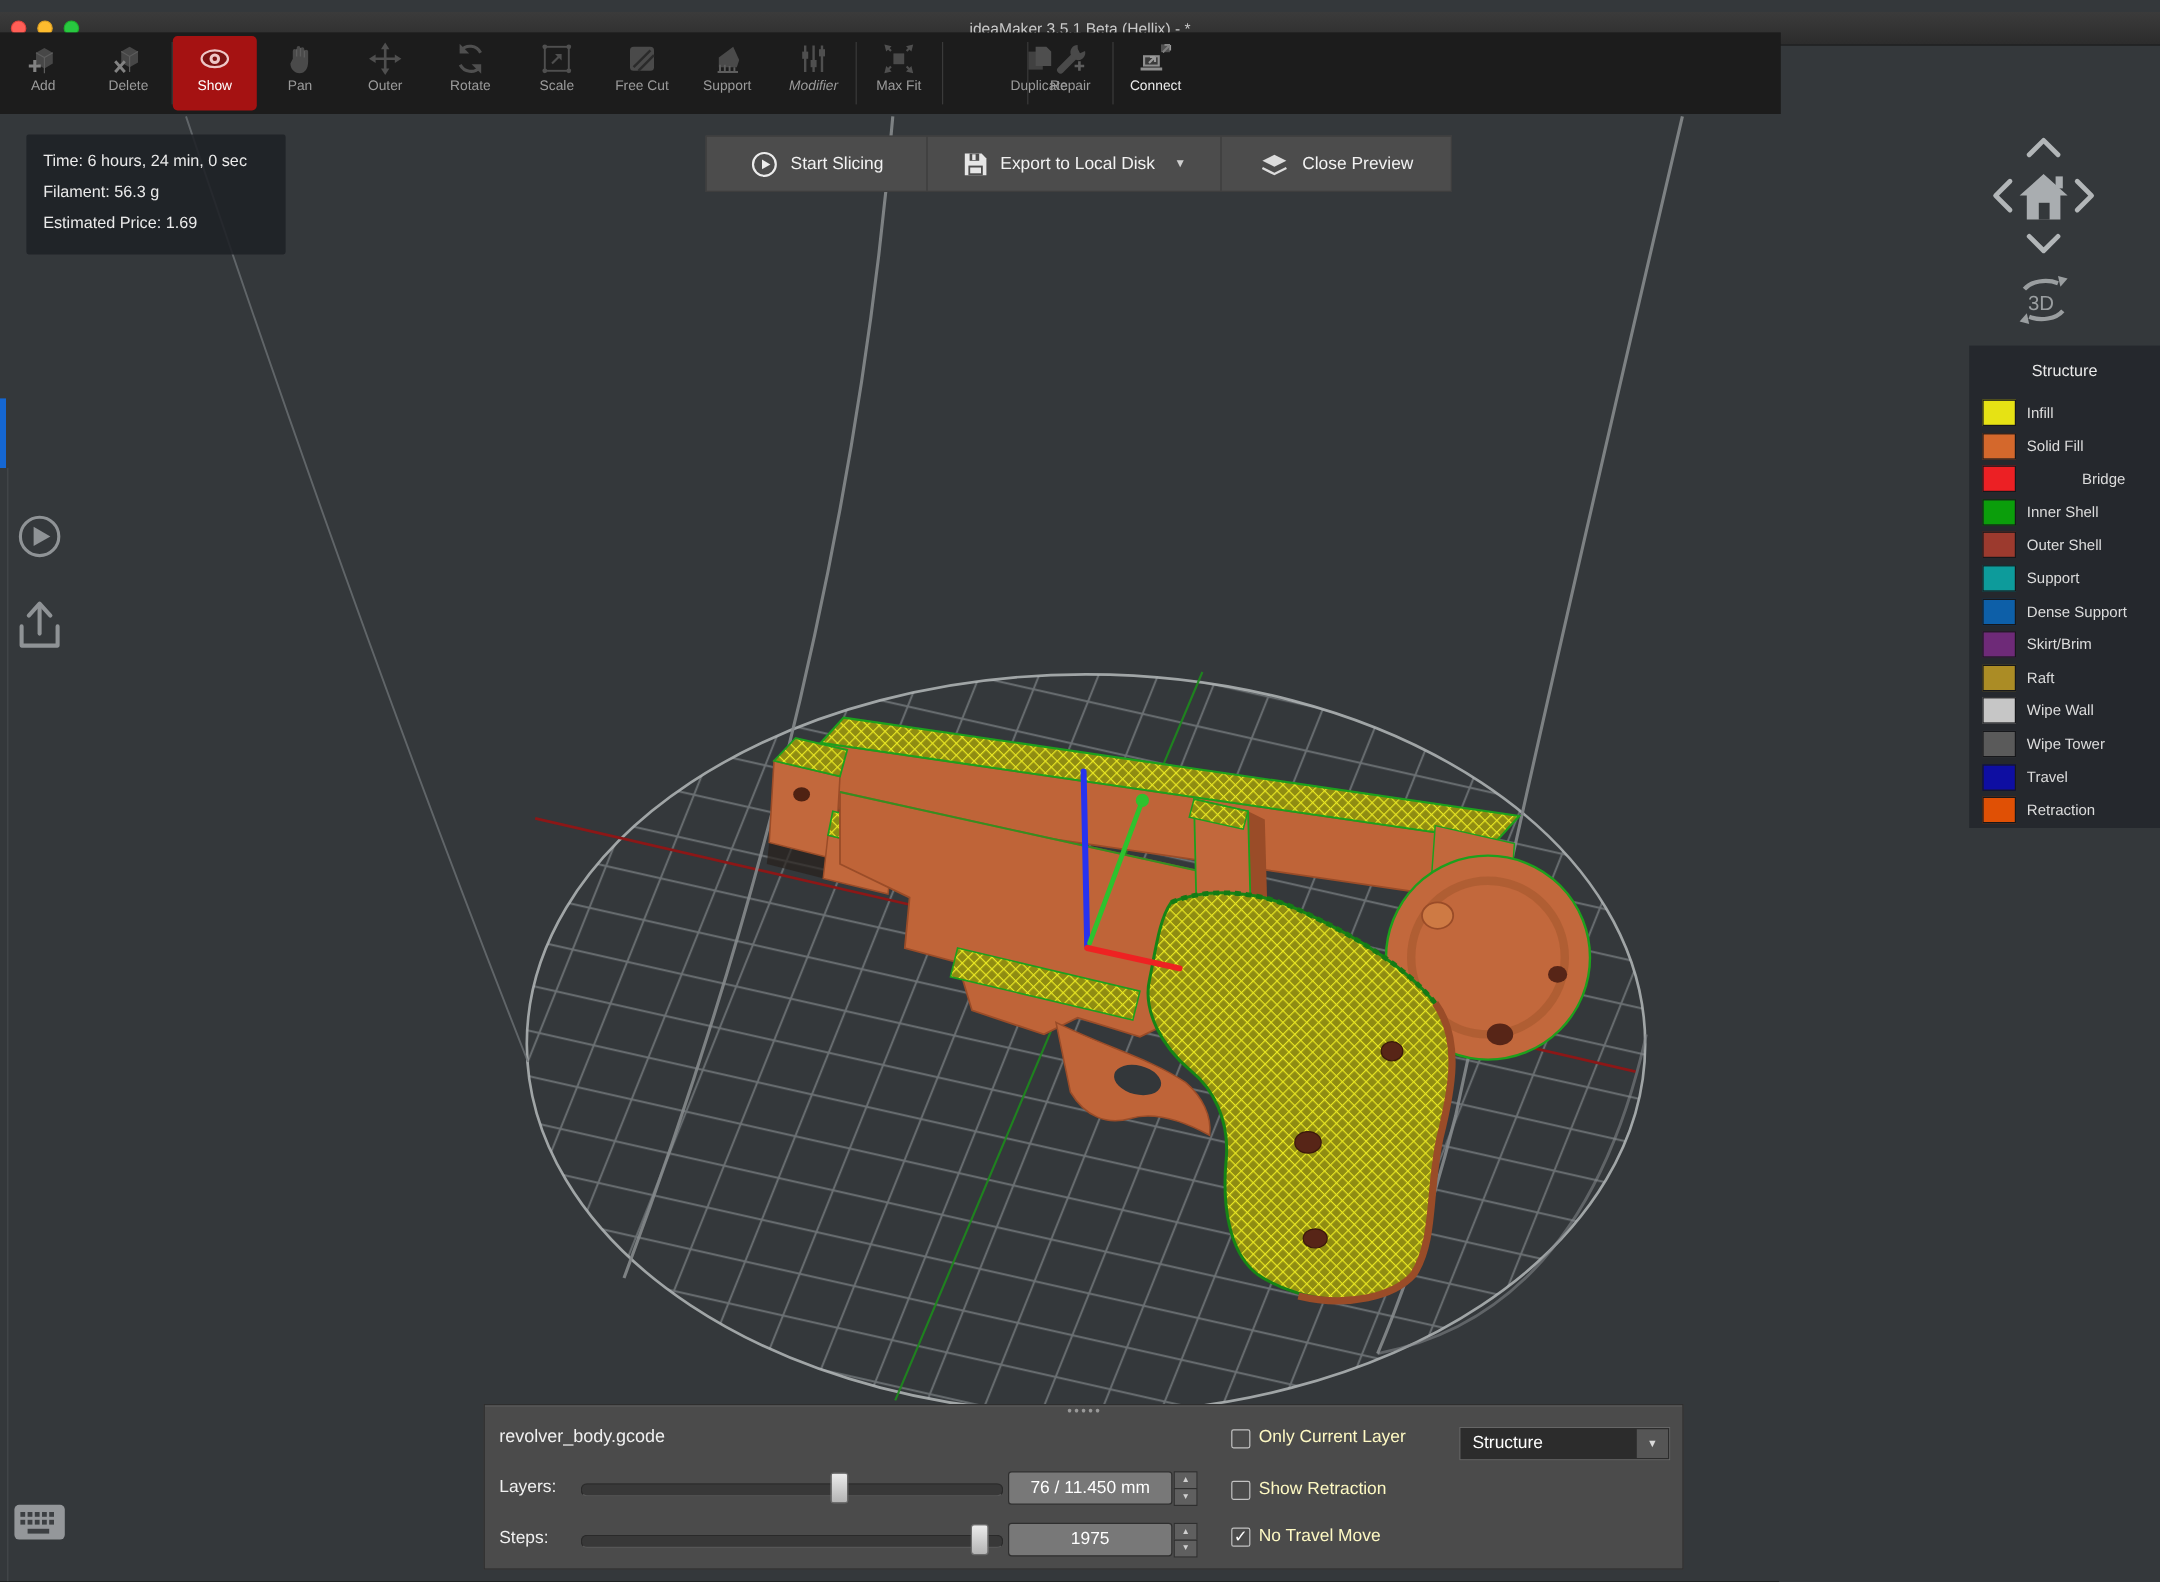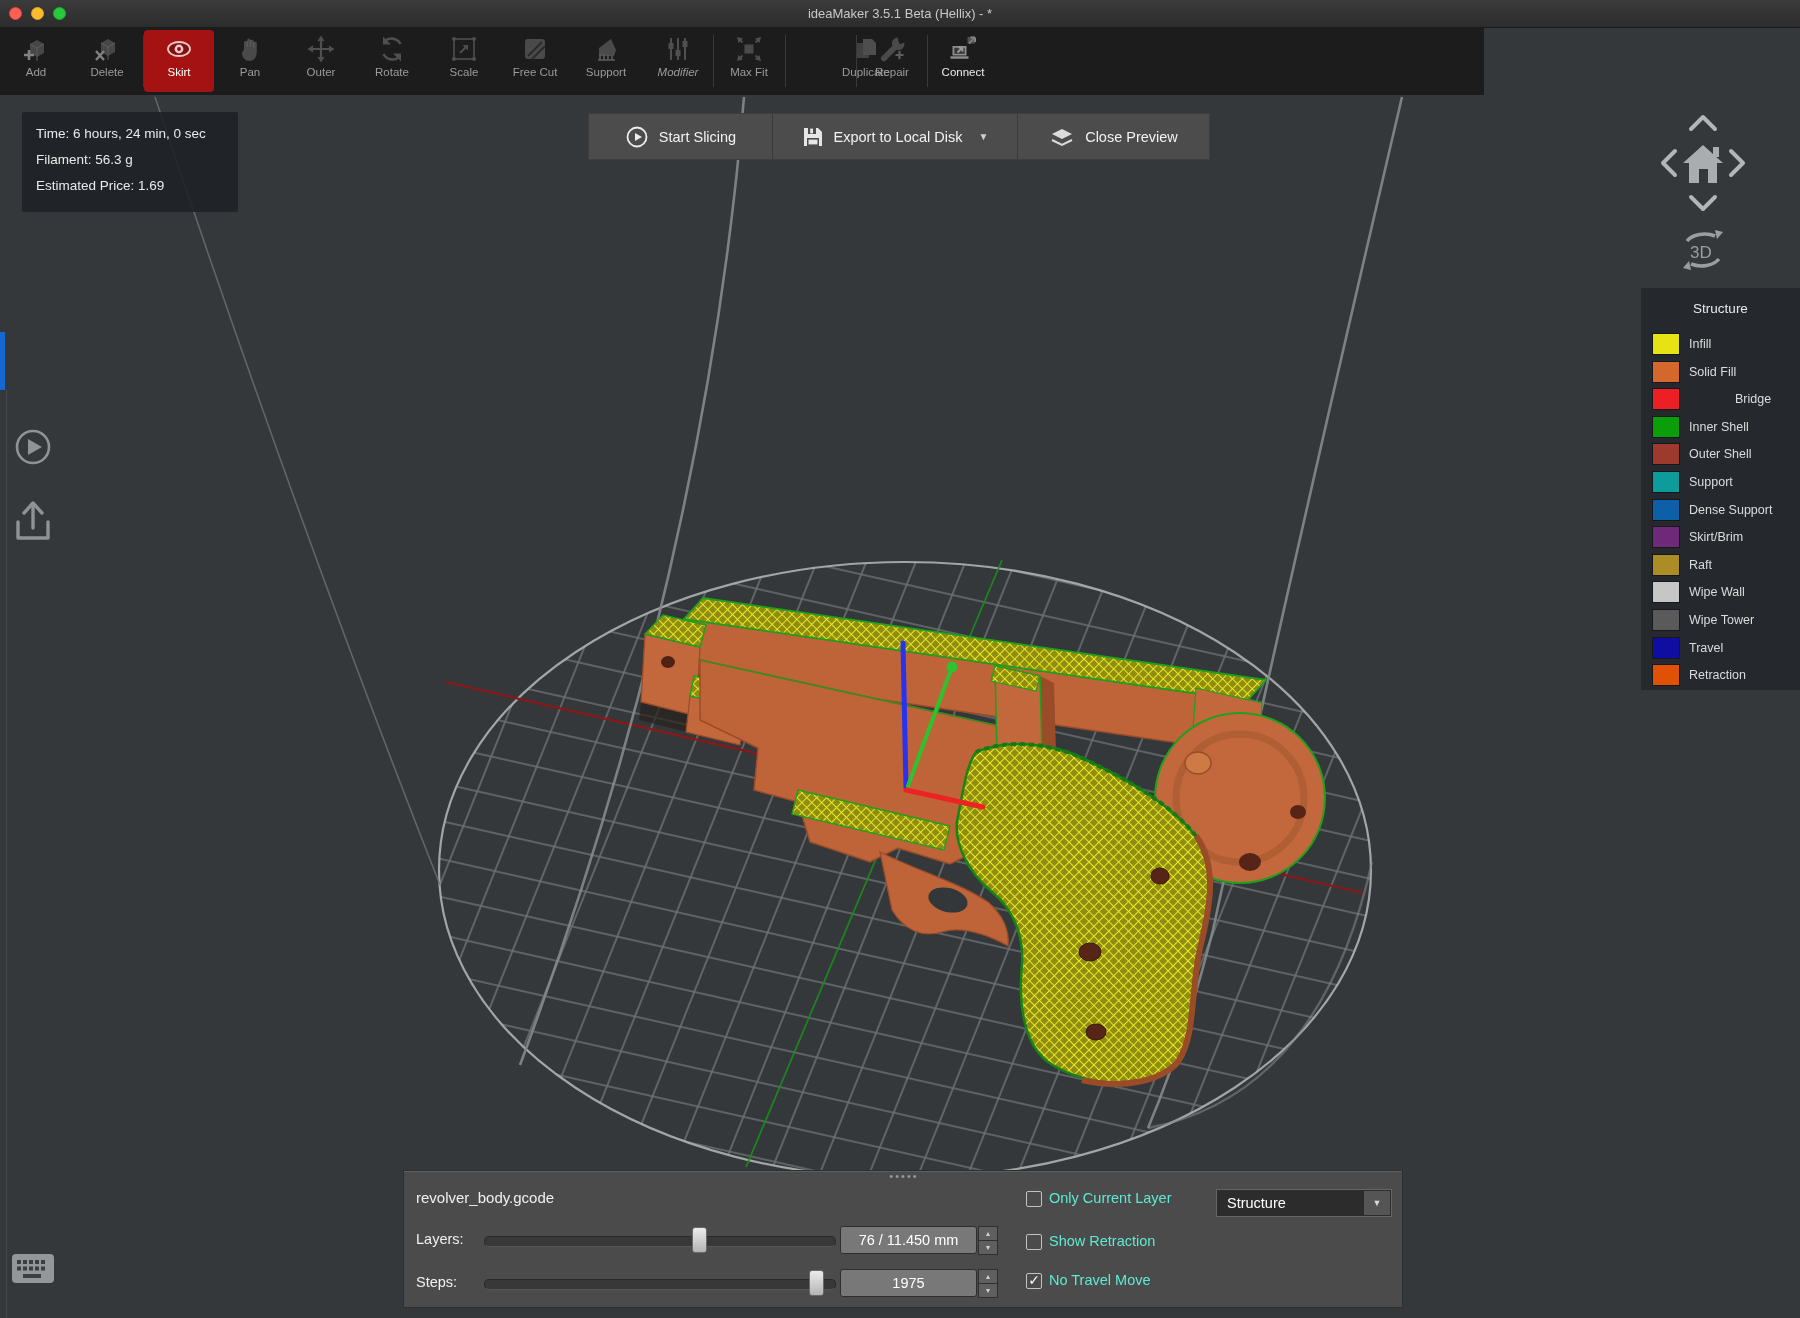--- a/index.html
+++ b/index.html
@@ -1,21 +1,21 @@
 <!DOCTYPE html>
 <html><head>
 <meta charset="utf-8">
 <style>
   html,body{margin:0;padding:0;background:#111;}
   #app{position:relative;width:1800px;height:1318px;overflow:hidden;
        font-family:"Liberation Sans","DejaVu Sans",sans-serif;
        background:#34383b; -webkit-font-smoothing:antialiased;}
   .abs{position:absolute;}
   
-  #titlebar{position:absolute;left:0;top:0;width:1800px;height:27px;
+  #titlebar{position:absolute;left:0;top:10px;width:1800px;height:27px;
     background:linear-gradient(#3b3b3b,#2c2c2c);border-bottom:1px solid #1a1a1a;}
   #titlebar .title{position:absolute;left:0;top:0;width:100%;height:27px;line-height:27px;
     text-align:center;color:#c9c9c9;font-size:13px;}
   .tl{position:absolute;top:7px;width:13px;height:13px;border-radius:50%;}
   
   #toolbar{position:absolute;left:0;top:27px;width:1484px;height:68px;background:#1c1c1c;}
   .tb-item{position:absolute;top:3px;width:70px;height:62px;text-align:center;cursor:default;}
   .tb-item .tb-icon{display:block;margin:4px auto 0;width:30px;height:30px;}
   .tb-item .tb-label{display:block;margin-top:2px;font-size:11.5px;color:#9b9b9b;}
   .tb-item.active{background:#a51212;border-radius:4px;}
@@ -50,21 +50,21 @@
     border:1px solid #2a2a2a;border-bottom-color:#565656;border-radius:5px;}
   .slider-handle{position:absolute;width:15px;height:26px;border-radius:3px;
     background:linear-gradient(#ececec,#b4b4b4);border:1px solid #6a6a6a;box-sizing:border-box;}
   .value-box{position:absolute;width:137px;height:28px;background:#787878;border:1px solid #2f2f2f;
     border-radius:3px;box-sizing:border-box;text-align:center;line-height:26px;font-size:14.5px;color:#fff;}
   .spinners{position:absolute;width:20px;height:28px;display:flex;flex-direction:column;}
   .spin-btn{flex:1;background:#5f5f5f;border:1px solid #2f2f2f;margin-bottom:-1px;
     font-size:7px;color:#d0d0d0;text-align:center;line-height:13px;}
   .cb{position:absolute;width:16px;height:16px;border:1.5px solid #c2c2c2;border-radius:2px;
     box-sizing:border-box;color:#fff;font-size:14px;line-height:13px;text-align:center;}
-  .cb-label{position:absolute;font-size:14.5px;color:#5eead4;white-space:nowrap;text-align:right;}
+  .cb-label{position:absolute;font-size:14.5px;color:#fef9c3;white-space:nowrap;text-align:right;}
   #viewModeDd{position:absolute;left:812px;top:18px;width:176px;height:28px;background:#2c2c2c;
     border:1px solid #666;box-sizing:border-box;}
   #viewModeDd .dd-text{position:absolute;left:10px;top:0;line-height:26px;font-size:14.5px;color:#fff;}
   #viewModeDd .dd-btn{position:absolute;right:1px;top:1px;width:26px;height:24px;background:#555;
     text-align:center;line-height:24px;font-size:9px;color:#d9d9d9;}
   
   #blueStripe{position:absolute;left:0;top:332px;width:5px;height:58px;background:#1567d2;}
   #leftEdgeLine{position:absolute;left:6px;top:390px;width:1px;height:928px;background:#45494d;}
 </style>
 </head>
@@ -186,21 +186,21 @@
             <path d="M4 17l8 9M12 17l-8 9" stroke="#828282" stroke-width="2.4"></path>
           </svg></span>
         <span class="tb-label">Delete</span>
       </div>
       <div class="tb-item active" style="left: 144px;">
         <span class="tb-icon"><svg viewBox="0 0 30 30" width="30" height="30">
             <ellipse cx="15" cy="15" rx="11" ry="7" fill="#7c1212" stroke="#eec6c6" stroke-width="1.8"></ellipse>
             <circle cx="15" cy="15" r="4.4" fill="#eec6c6"></circle>
             <circle cx="15" cy="15" r="1.9" fill="#7c1212"></circle>
           </svg></span>
-        <span class="tb-label">Skirt</span>
+        <span class="tb-label">Show</span>
       </div>
       <div class="tb-item" style="left: 215px;">
         <span class="tb-icon"><svg viewBox="0 0 30 30" width="30" height="30">
             <path d="M9 15V8.5a1.6 1.6 0 013.2 0V6a1.6 1.6 0 013.2 0v1a1.6 1.6 0 013.2 0v2a1.6 1.6 0 013.2 0v8c0 6-2.5 10-7.2 10-4.2 0-7.6-3.4-7.6-8z" fill="#4a4a4a"></path>
             <path d="M12.2 7v6M15.4 6v7M18.6 8v6" stroke="#5d5d5d" stroke-width="1.1" fill="none"></path>
           </svg></span>
         <span class="tb-label">Pan</span>
       </div>
       <div class="tb-item" style="left: 286px;">
         <span class="tb-icon"><svg viewBox="0 0 30 30" width="30" height="30">

